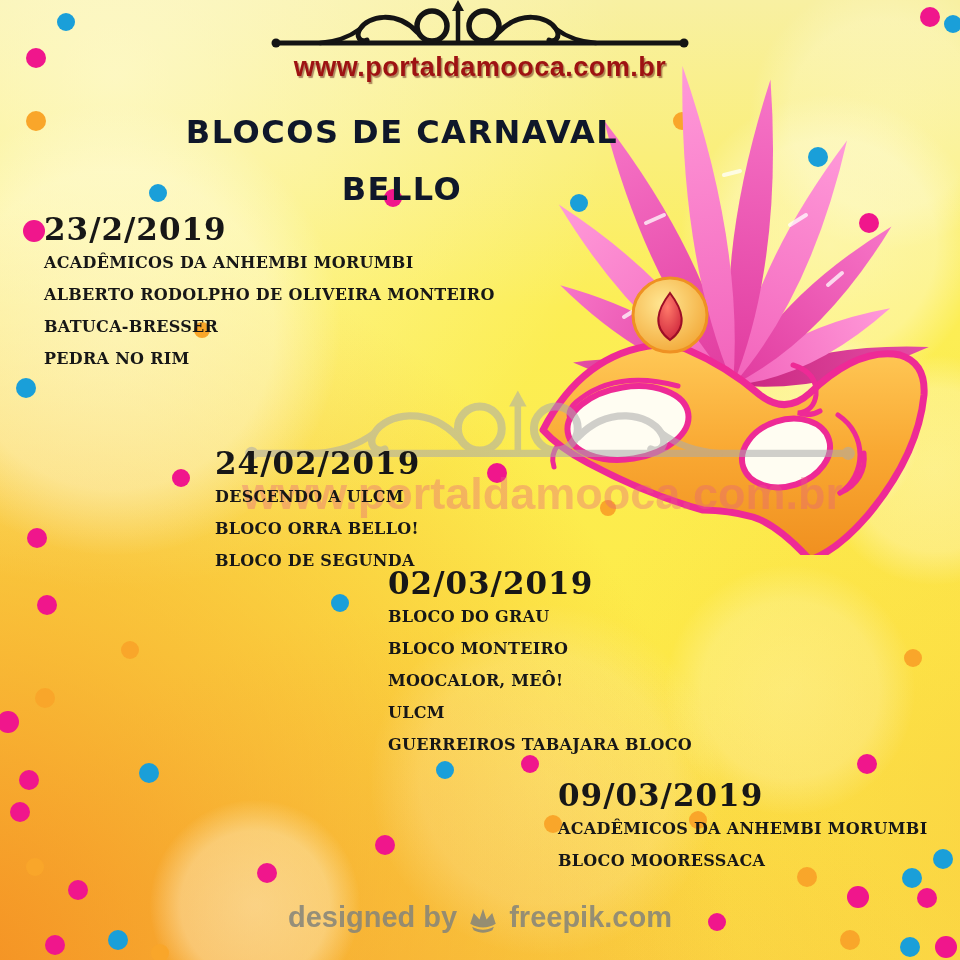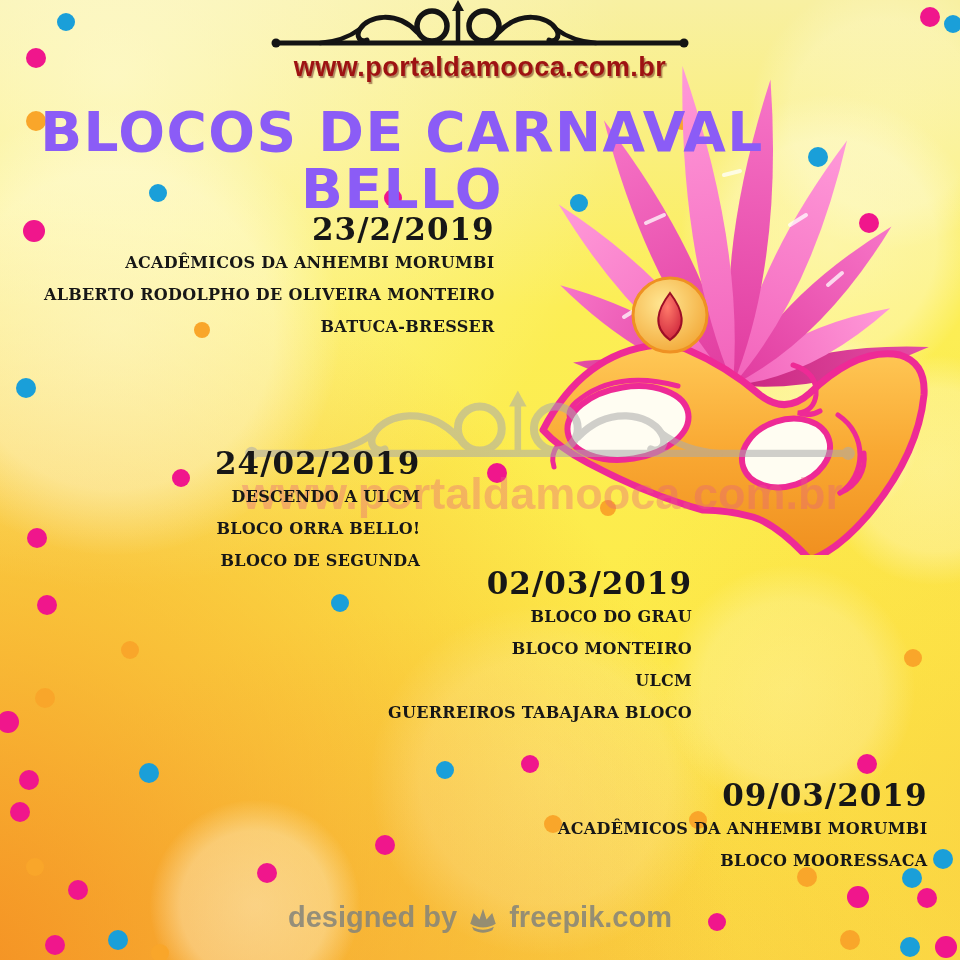--- a/index.html
+++ b/index.html
@@ -6,37 +6,37 @@
   body{
     width:960px;height:960px;overflow:hidden;position:relative;
     font-family:"DejaVu Sans",sans-serif;
     background:
       radial-gradient(circle at 12% 8%, rgba(255,252,220,.65) 0%, rgba(255,252,220,0) 42%),
       radial-gradient(circle at -6% 103%, rgba(244,138,32,.95) 0%, rgba(245,150,40,.55) 26%, rgba(245,160,50,0) 56%),
       radial-gradient(circle at 45% 118%, rgba(248,178,58,.5) 0%, rgba(248,178,58,0) 42%),
       radial-gradient(circle at 108% 88%, rgba(250,195,62,.45) 0%, rgba(250,195,62,0) 38%),
       linear-gradient(180deg,#f8f0a2 0%,#fcee55 32%,#fdeb48 68%,#fbdf45 100%);
   }
-  .layer{position:absolute;inset:0;text-align:right;}
+  .layer{position:absolute;inset:0;}
   .bokeh{position:absolute;border-radius:50%;}
   .dot{position:absolute;border-radius:50%;filter:blur(.6px);}
 
   
   .ornament-header{position:absolute;left:268px;top:0;width:424px;height:52px;color:#141414;}
   .site-url{
     position:absolute;top:52px;left:0;width:960px;text-align:center;
     font-family:"Liberation Sans",sans-serif;font-weight:bold;font-size:27px;letter-spacing:.5px;
     color:#9e1212;text-shadow:1.5px 1.5px 1px rgba(80,0,0,.45);
   }
 
   
   .title{
     position:absolute;top:104px;left:0;width:804px;text-align:center;
-    font-family:"DejaVu Sans",sans-serif;font-weight:bold;font-size:55px;
-    letter-spacing:1.5px;color:#8b5cf6;line-height:57px;
+    font-family:"DejaVu Sans",sans-serif;font-weight:bold;font-size:32px;
+    letter-spacing:1.5px;color:#0f172a;line-height:57px;
   }
 
   
   .schedule-group{position:absolute;color:#171717;}
   .group-0{left:44px;top:214px;}
   .group-1{left:215px;top:448px;}
   .group-2{left:388px;top:568px;}
   .group-3{left:558px;top:780px;}
   .date{
     font-family:"DejaVu Serif",serif;font-weight:bold;font-size:31px;
@@ -238,31 +238,33 @@
   <div>BLOCOS DE CARNAVAL</div>
   <div>BELLO</div>
 </div>
 
 <div class="layer" id="schedule">
     <div class="schedule-group group-0">
       <div class="date">23/2/2019</div>
       <div class="block">ACADÊMICOS DA ANHEMBI MORUMBI</div>
       <div class="block">ALBERTO RODOLPHO DE OLIVEIRA MONTEIRO</div>
       <div class="block">BATUCA-BRESSER</div>
+      <div class="block">PEDRA NO RIM</div>
     </div>
     <div class="schedule-group group-1">
       <div class="date">24/02/2019</div>
       <div class="block">DESCENDO A ULCM</div>
       <div class="block">BLOCO ORRA BELLO!</div>
       <div class="block">BLOCO DE SEGUNDA</div>
     </div>
     <div class="schedule-group group-2">
       <div class="date">02/03/2019</div>
       <div class="block">BLOCO DO GRAU</div>
       <div class="block">BLOCO MONTEIRO</div>
+      <div class="block">MOOCALOR, MEÔ!</div>
       <div class="block">ULCM</div>
       <div class="block">GUERREIROS TABAJARA BLOCO</div>
     </div>
     <div class="schedule-group group-3">
       <div class="date">09/03/2019</div>
       <div class="block">ACADÊMICOS DA ANHEMBI MORUMBI</div>
       <div class="block">BLOCO MOORESSACA</div>
     </div>
   </div>
 

